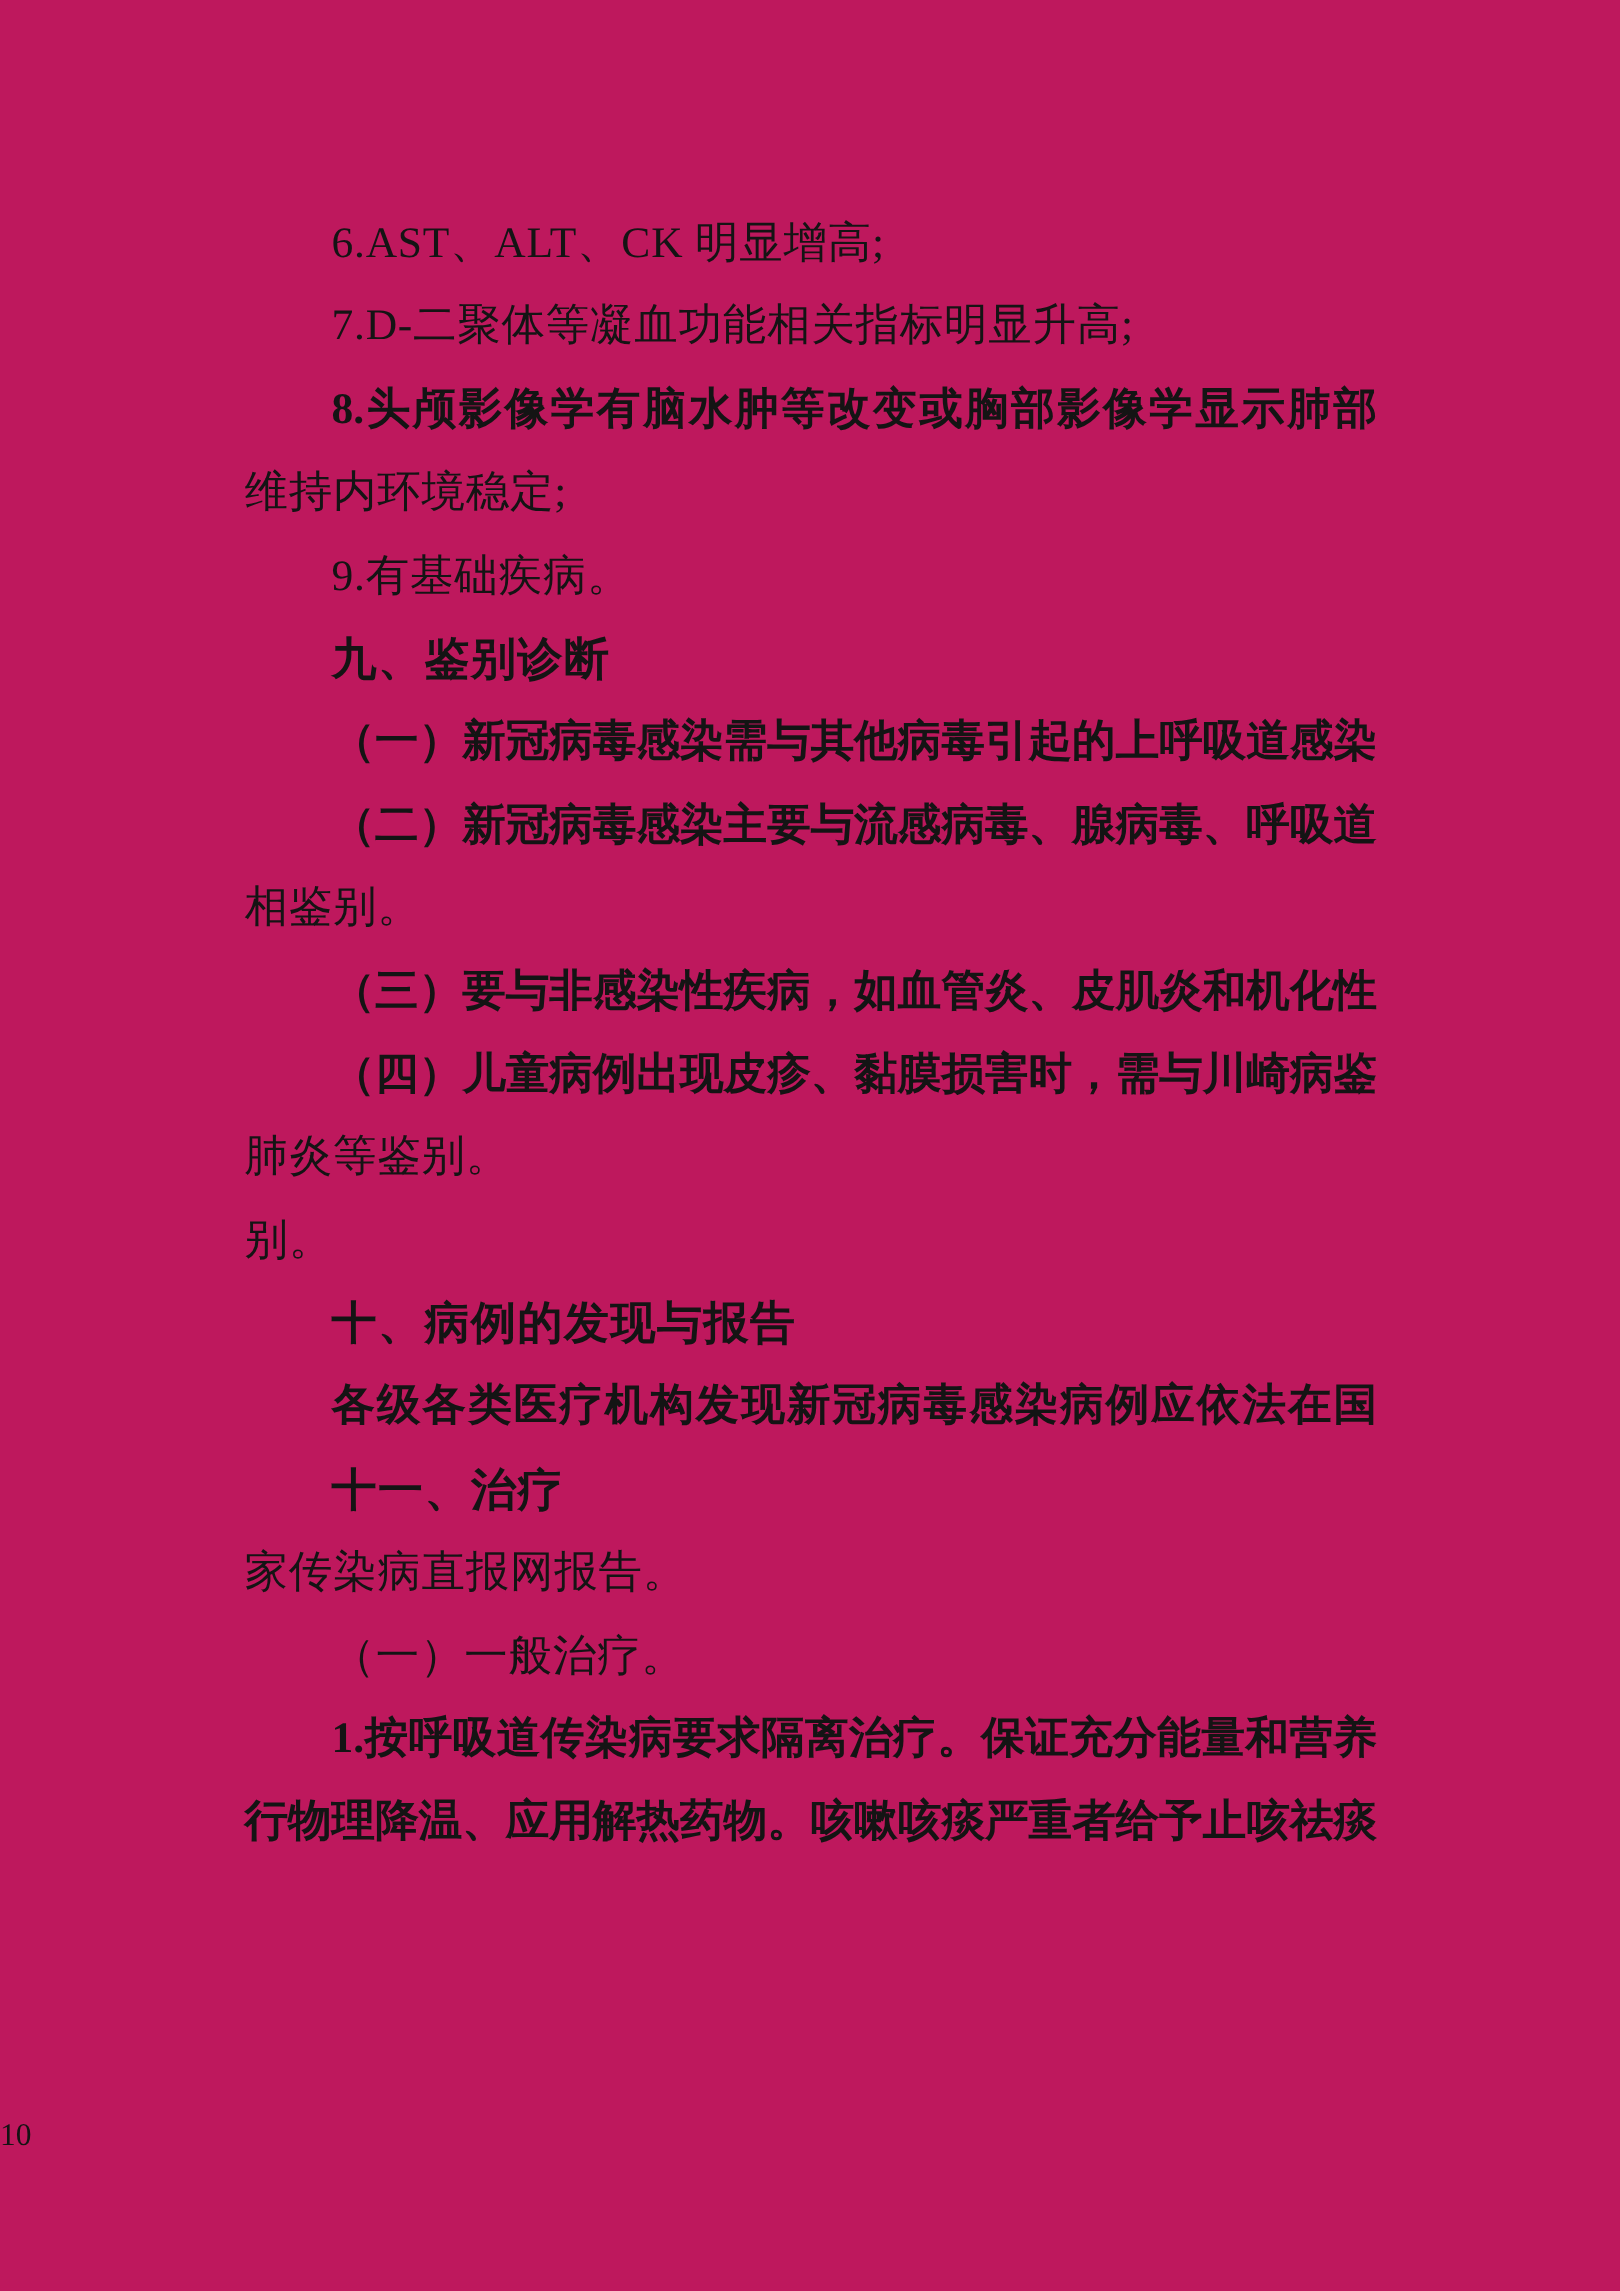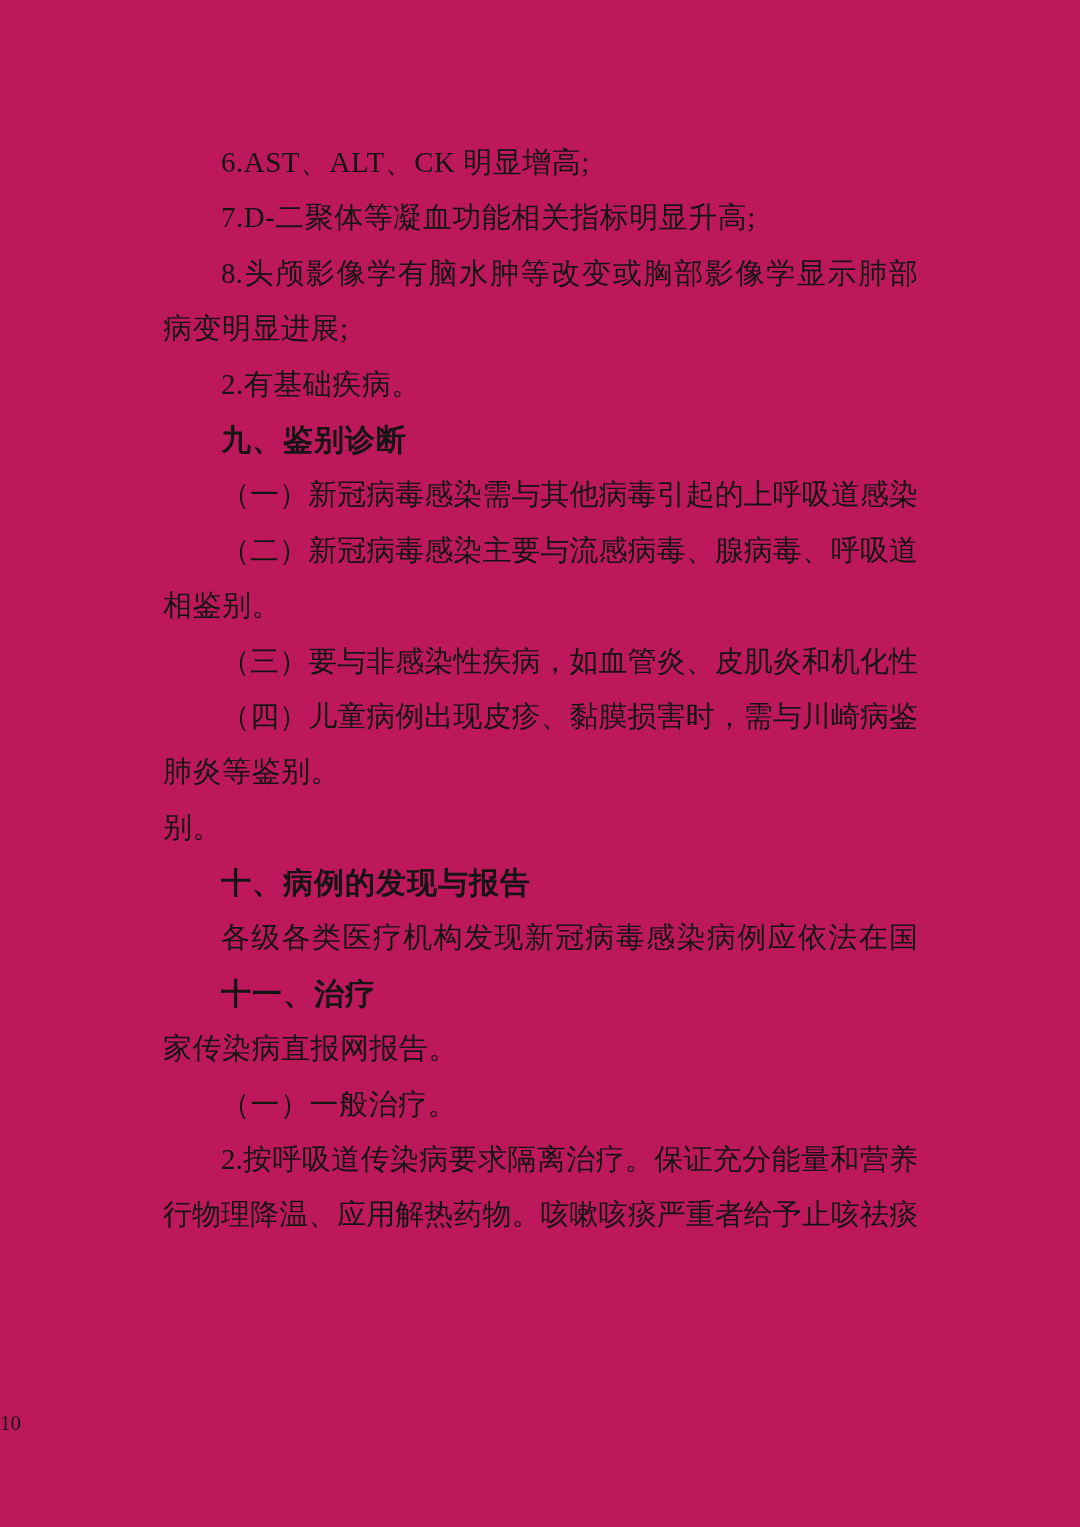--- a/index.html
+++ b/index.html
@@ -27,20 +27,21 @@
     line-height: 55.4px;
     font-size: 29px;
     white-space: nowrap;
     letter-spacing: 0.5px;
   }
   .line.fill {
     white-space: normal;
     text-align: justify;
     text-align-last: justify;
     letter-spacing: 0;
+    font-weight: bold;
   }
   .line.indent {
     padding-left: 58px;
   }
   .line.indent.fill {
     padding-left: 58px;
     width: 697px;
   }
   .line.heading {
     font-family: Liberation Sans, sans-serif;
@@ -61,32 +62,32 @@
   }
 </style>
 </head>
 <body>
 
 <div class="page">
   <div class="text-block">
     <div class="line indent">6.AST、ALT、CK 明显增高;</div>
     <div class="line indent">7.D-二聚体等凝血功能相关指标明显升高;</div>
     <div class="line indent fill">8.头颅影像学有脑水肿等改变或胸部影像学显示肺部</div>
-    <div class="line">病变明显进展;</div>
-    <div class="line indent">2.有基础疾病。</div>
+    <div class="line">维持内环境稳定;</div>
+    <div class="line indent">9.有基础疾病。</div>
     <div class="line indent heading">九、鉴别诊断</div>
     <div class="line indent fill">（一）新冠病毒感染需与其他病毒引起的上呼吸道感染</div>
     <div class="line indent fill">（二）新冠病毒感染主要与流感病毒、腺病毒、呼吸道</div>
     <div class="line">相鉴别。</div>
     <div class="line indent fill">（三）要与非感染性疾病，如血管炎、皮肌炎和机化性</div>
     <div class="line indent fill">（四）儿童病例出现皮疹、黏膜损害时，需与川崎病鉴</div>
     <div class="line">肺炎等鉴别。</div>
     <div class="line">别。</div>
     <div class="line indent heading">十、病例的发现与报告</div>
     <div class="line indent fill">各级各类医疗机构发现新冠病毒感染病例应依法在国</div>
     <div class="line indent heading">十一、治疗</div>
     <div class="line">家传染病直报网报告。</div>
     <div class="line indent">（一）一般治疗。</div>
-    <div class="line indent fill">2.按呼吸道传染病要求隔离治疗。保证充分能量和营养</div>
+    <div class="line indent fill">1.按呼吸道传染病要求隔离治疗。保证充分能量和营养</div>
     <div class="line fill">行物理降温、应用解热药物。咳嗽咳痰严重者给予止咳祛痰</div>
   </div>
   <div class="page-number">10</div>
 </div>
 
 </body></html>

